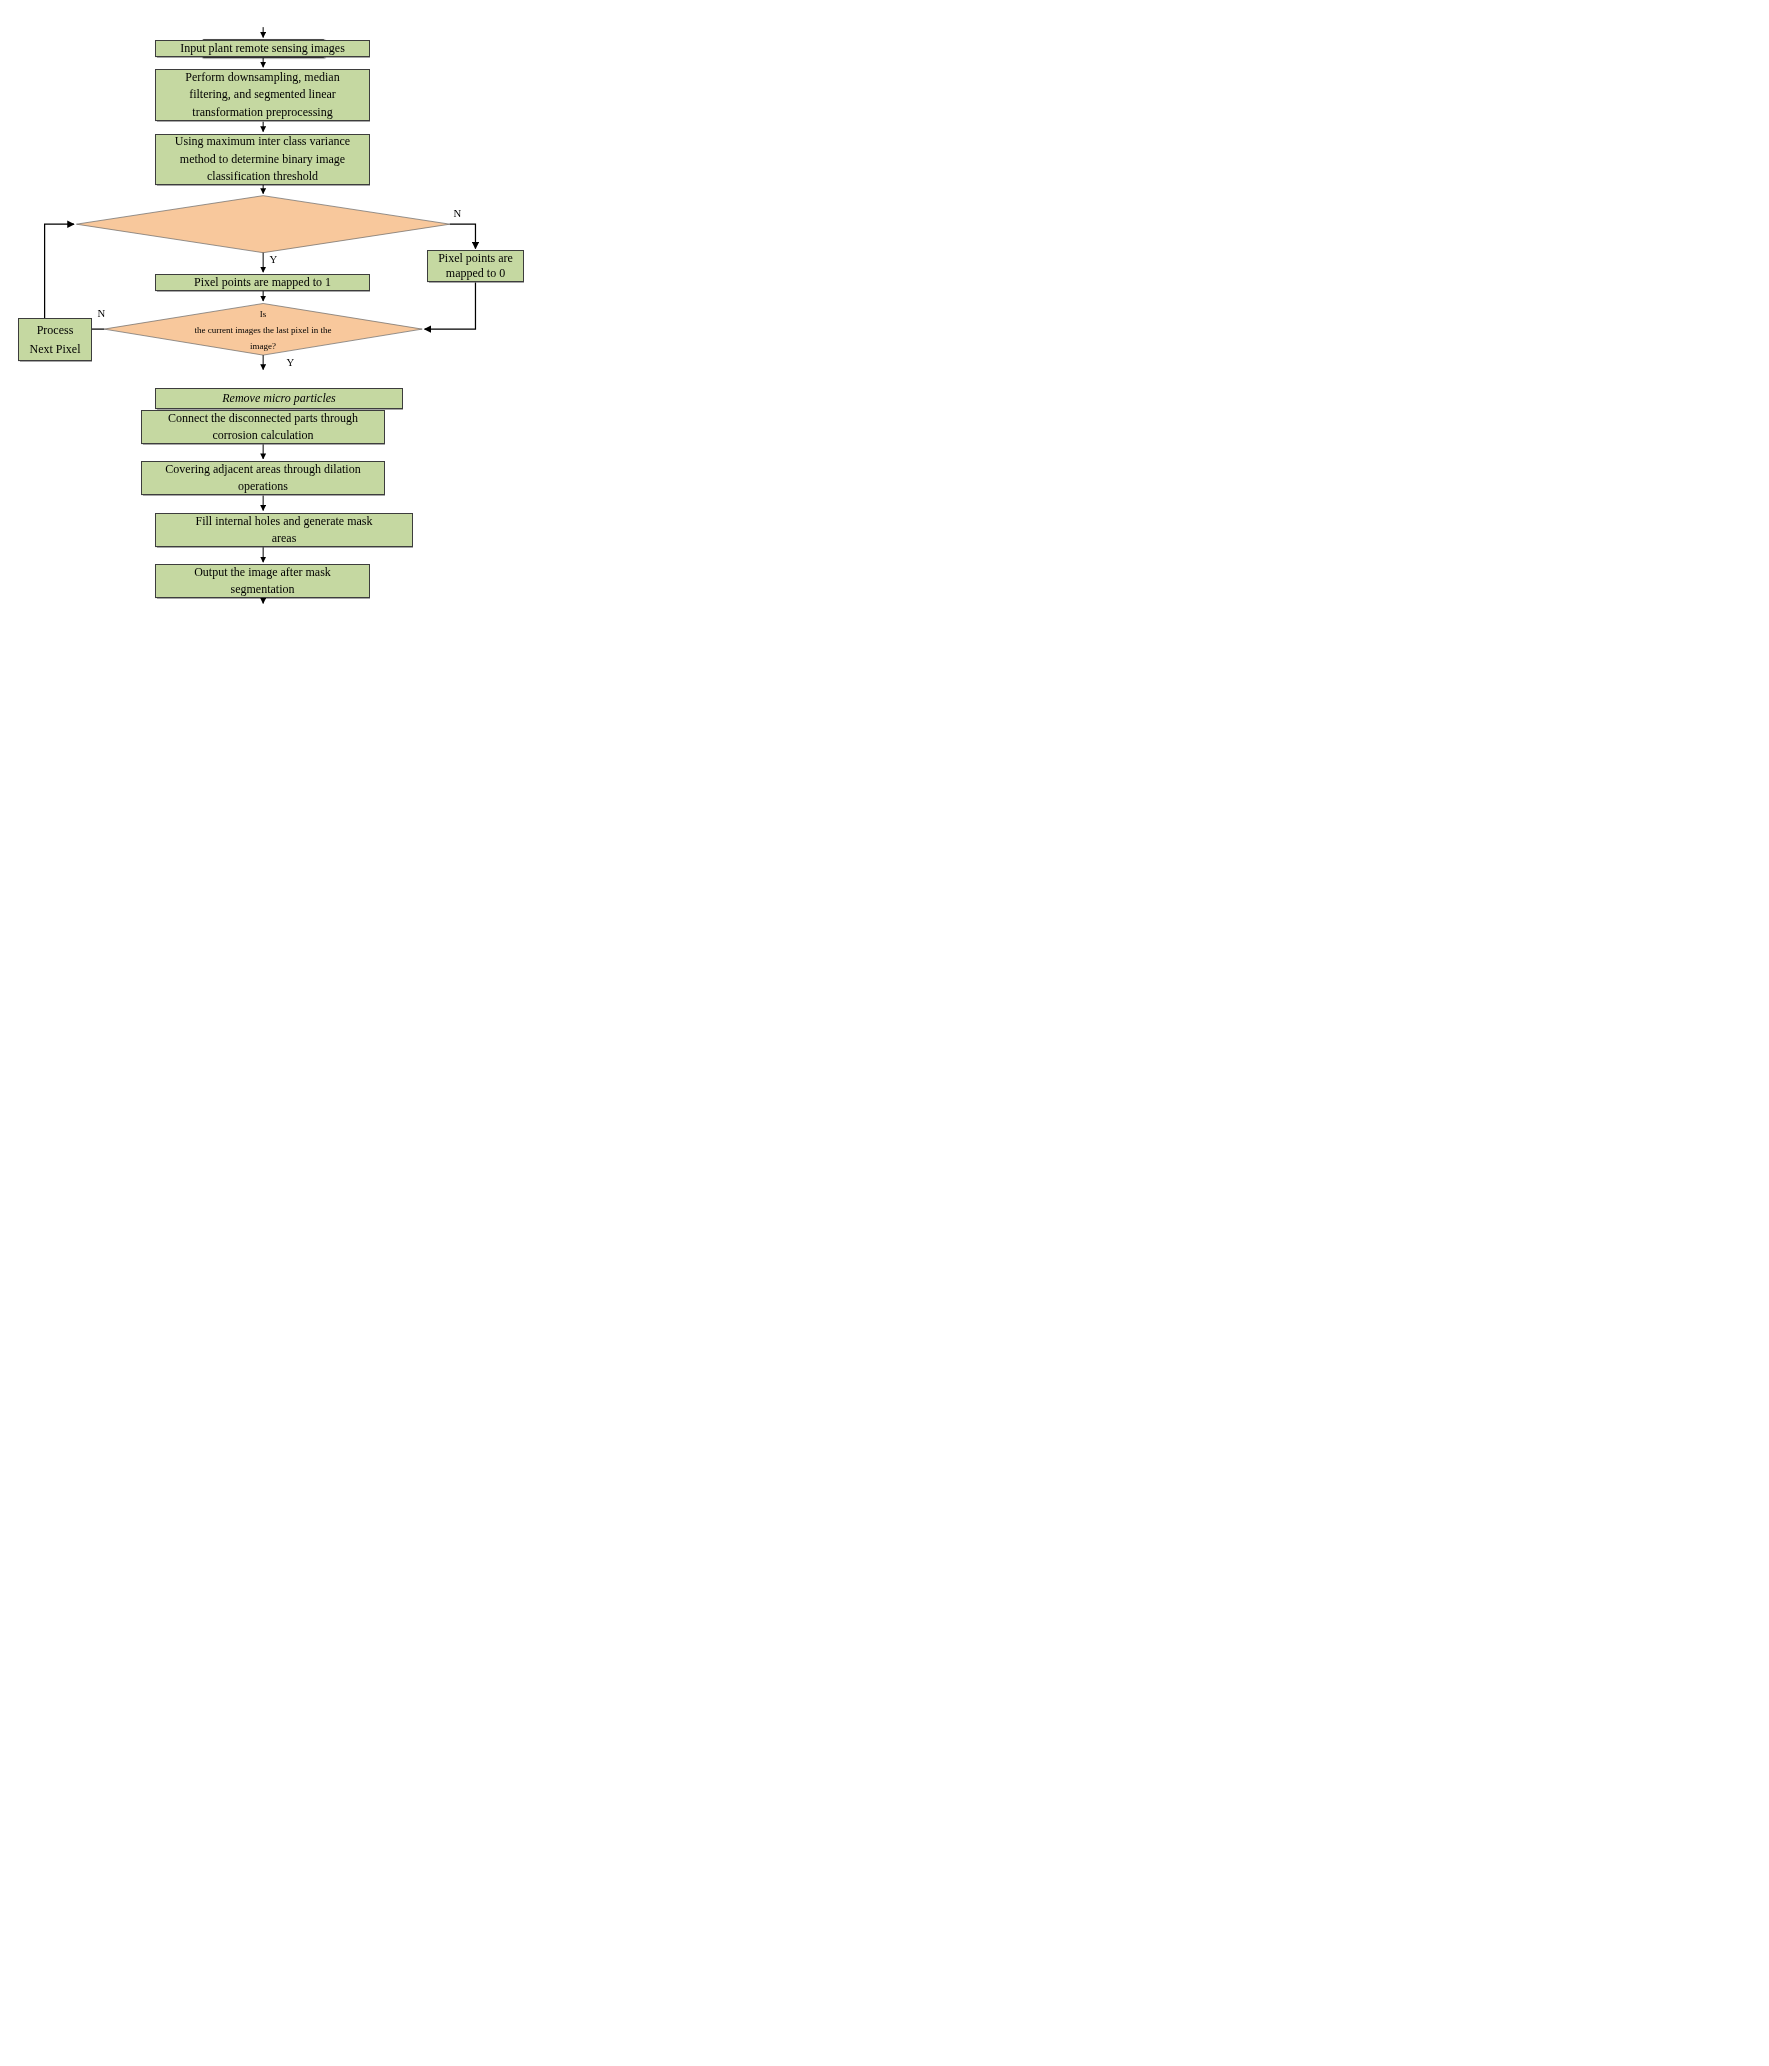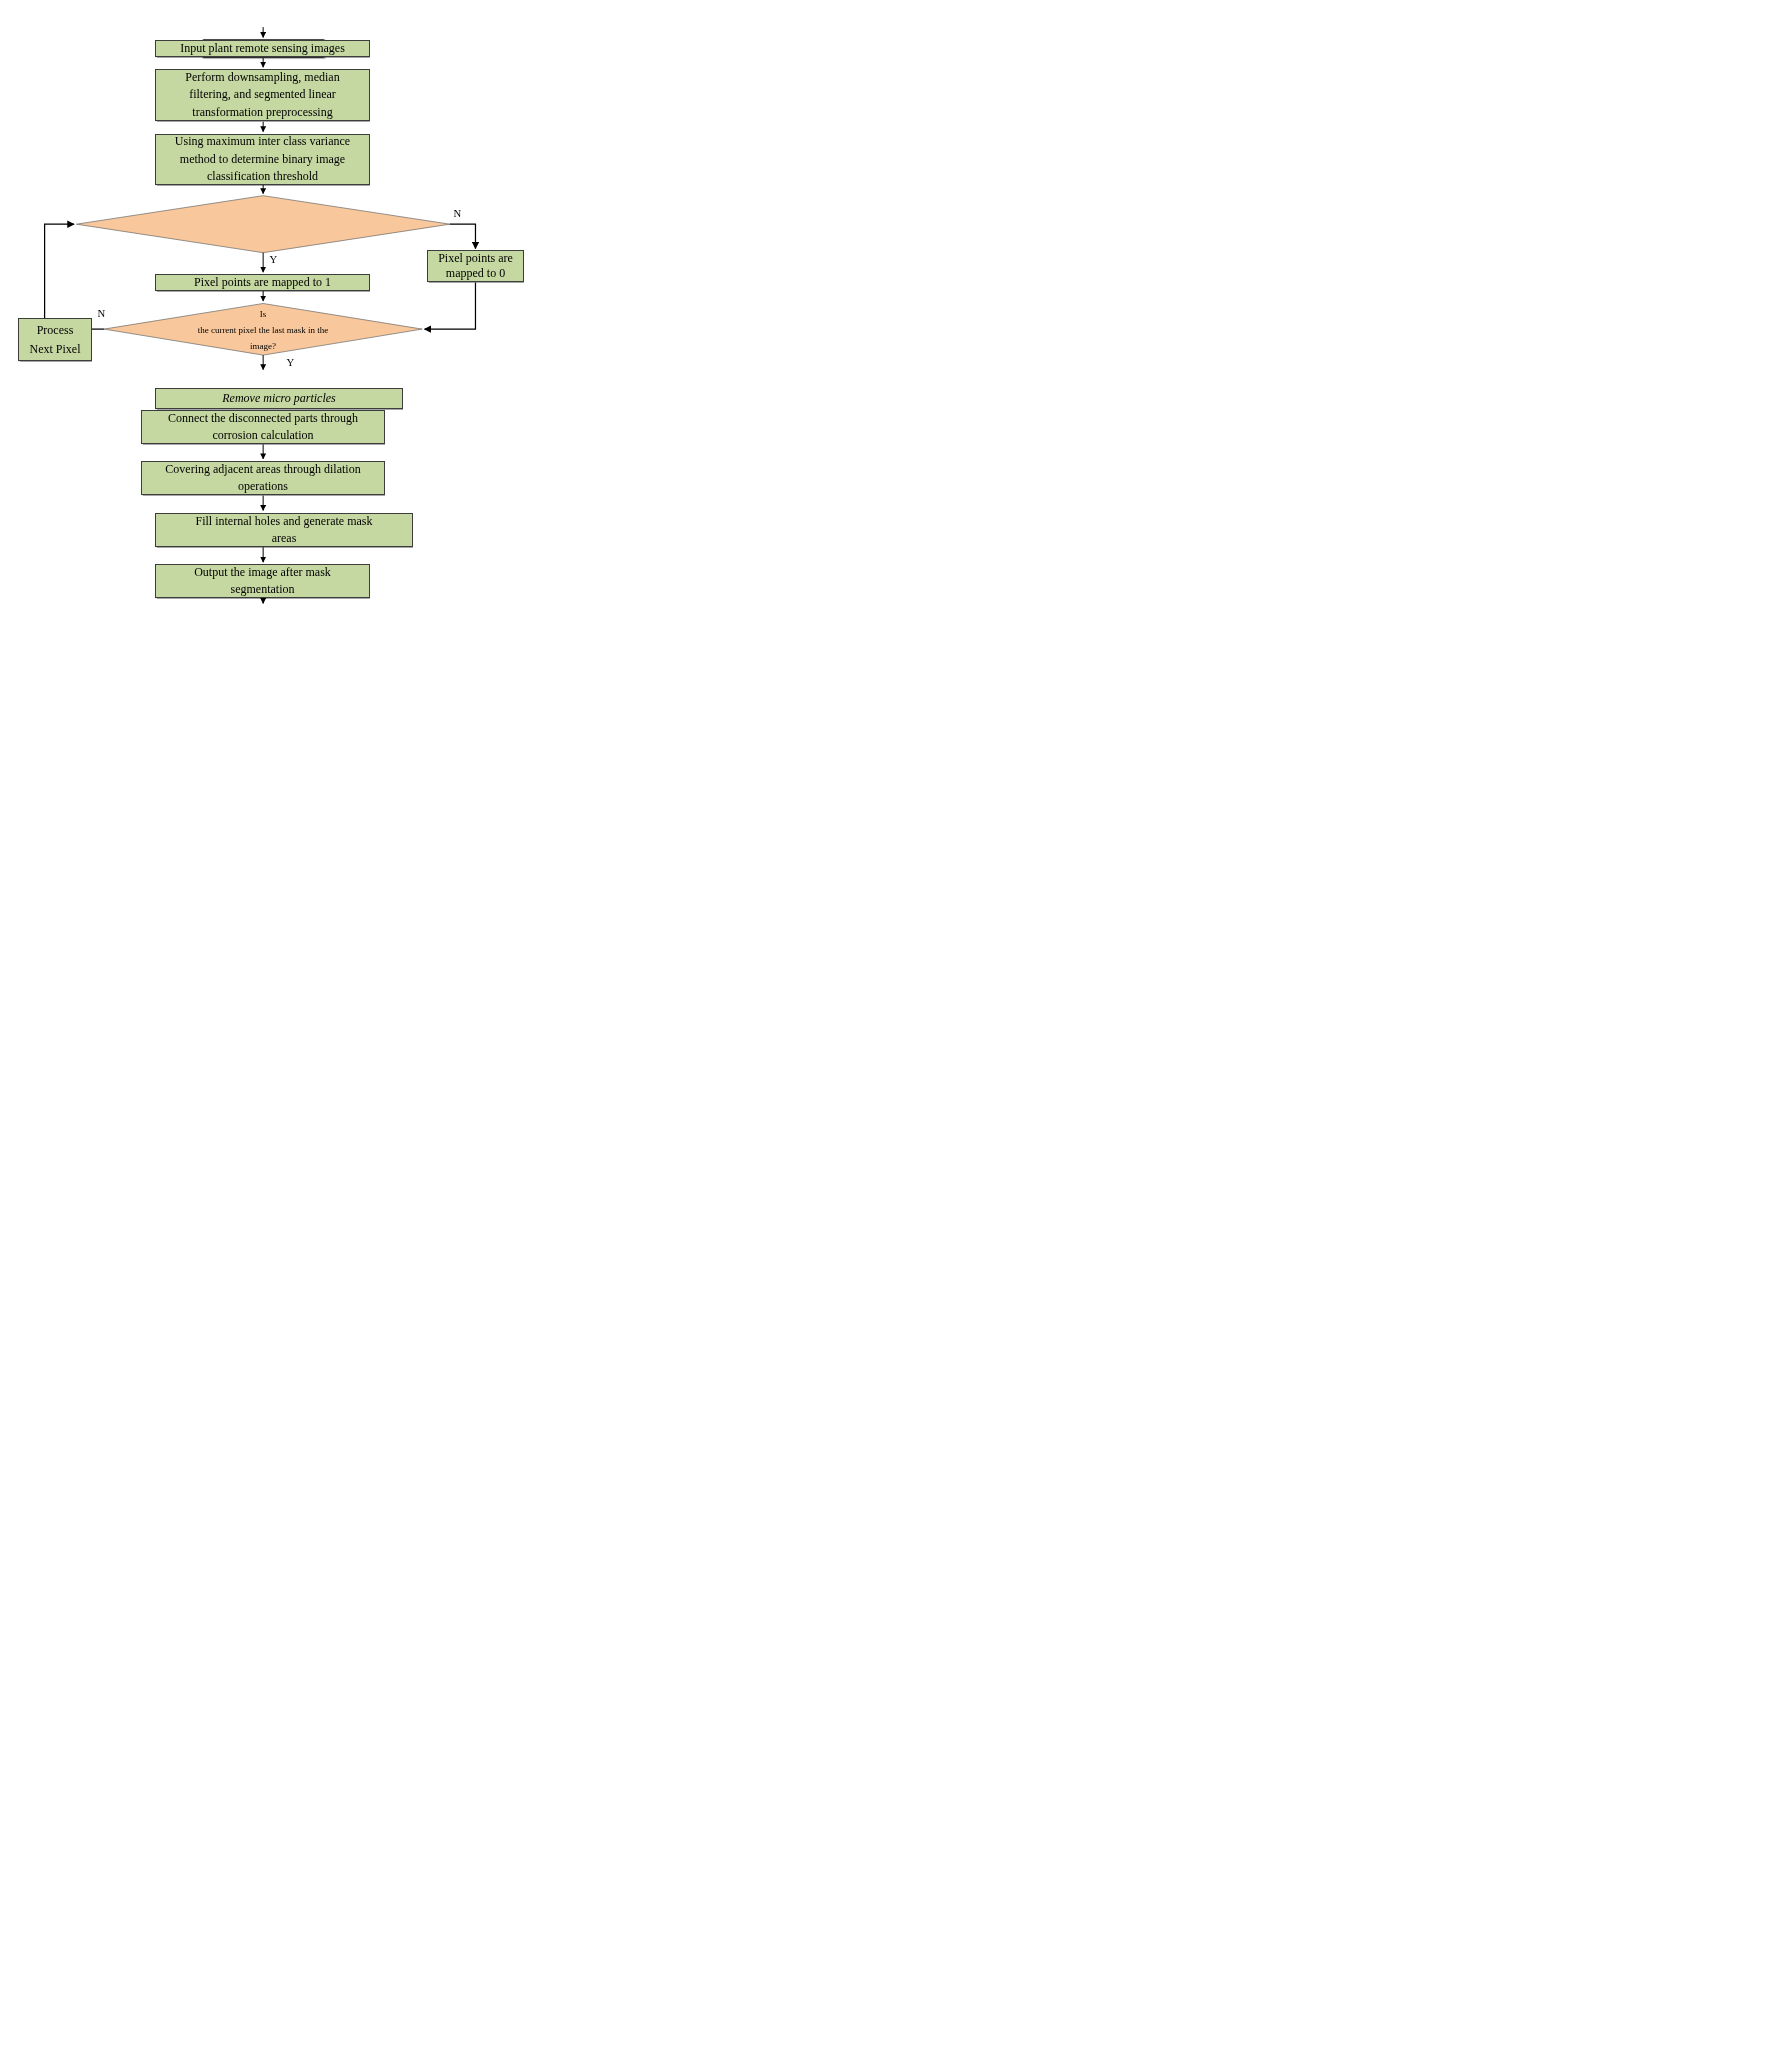--- a/index.html
+++ b/index.html
@@ -101,21 +101,21 @@
   <div class="node proc" style="left:141px;top:410px;width:244px;height:34px;line-height:17px;">Connect the disconnected parts through
 corrosion calculation</div>
   <div class="node proc" style="left:141px;top:461px;width:244px;height:34px;line-height:17px;">Covering adjacent areas through dilation
 operations</div>
   <div class="node proc" style="left:155px;top:513px;width:258px;height:34px;line-height:17px;text-align:center;">Fill internal holes and generate mask
 areas</div>
   <div class="node proc" style="left:155px;top:564px;width:215px;height:34px;line-height:17px;">Output the image after mask
 segmentation</div>
 
   <div class="dtext" style="left:104px;top:305px;width:318px;height:49px;line-height:16px;">Is
-the current pixel the last mask in the
+the current images the last pixel in the
 image?</div>
 
   <div class="elabel" style="left:449px;top:206px;">N</div>
   <div class="elabel" style="left:265px;top:252px;">Y</div>
   <div class="elabel" style="left:93px;top:306px;">N</div>
   <div class="elabel" style="left:282px;top:355px;">Y</div>
 
 </div>
 
 

